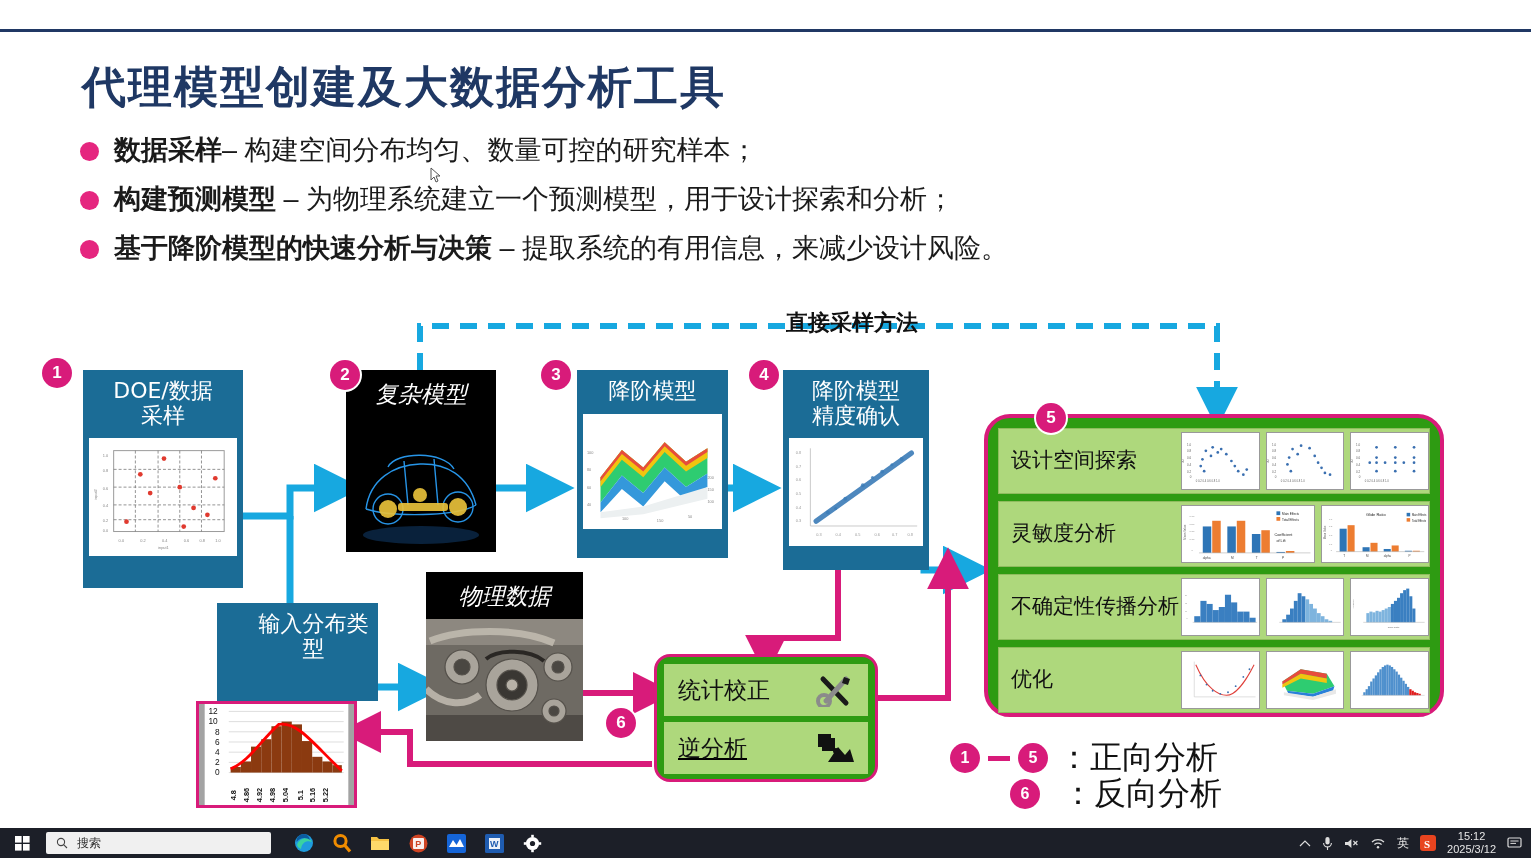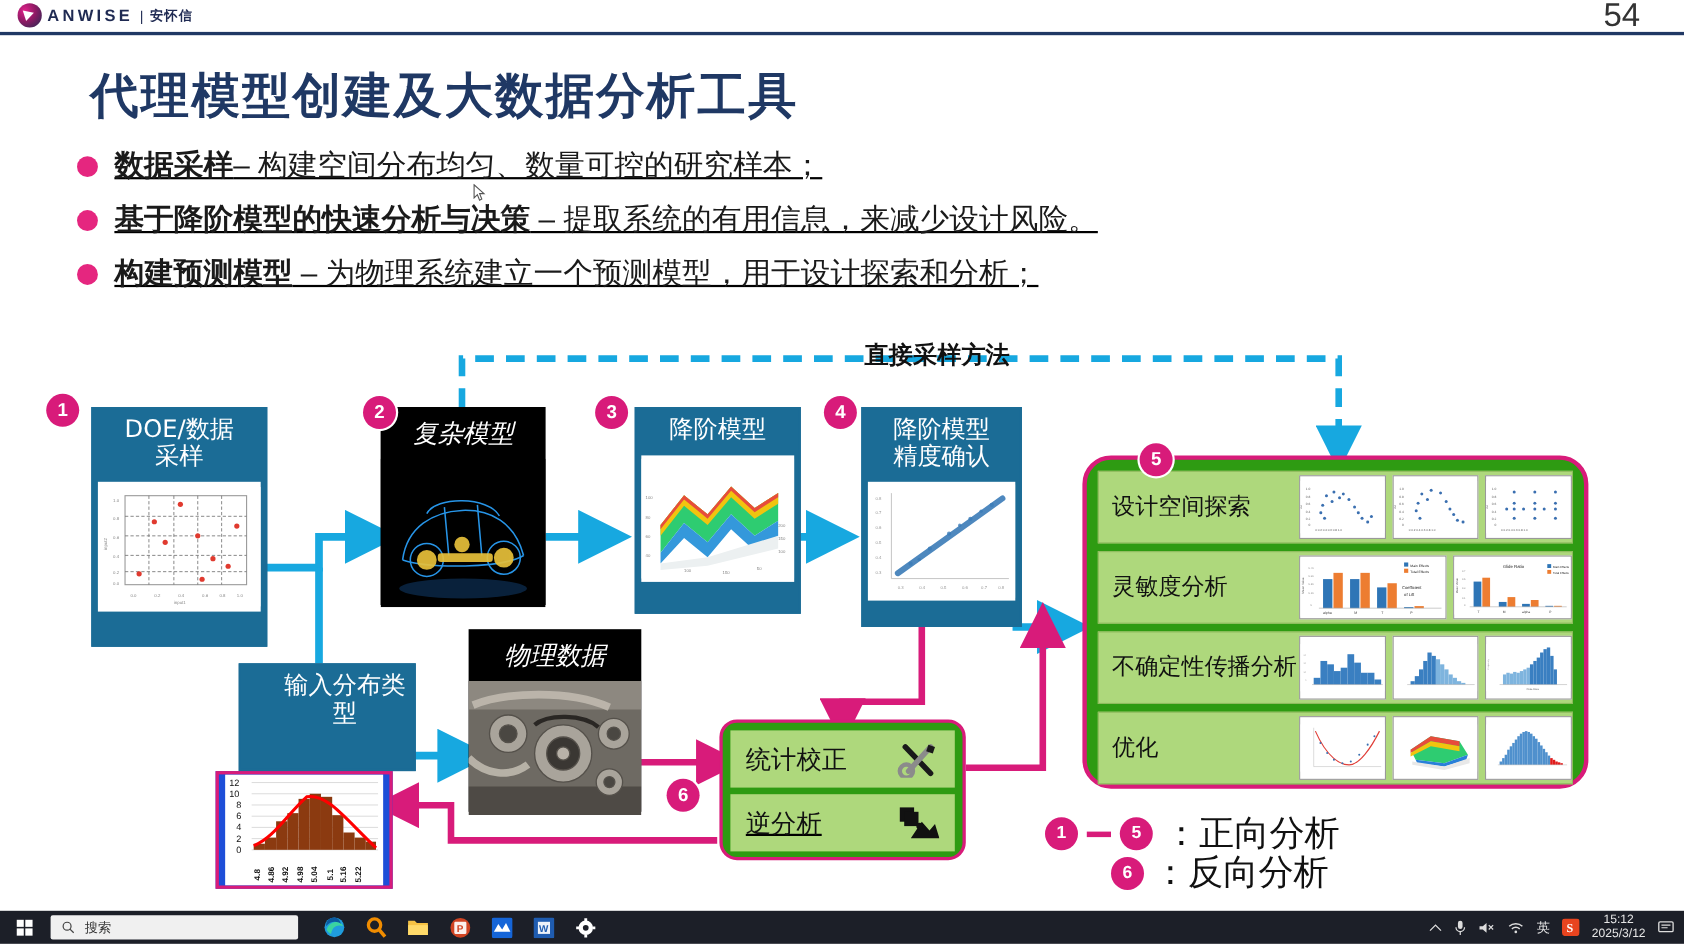--- a/index.html
+++ b/index.html
@@ -17,21 +17,21 @@
      border-left:9px solid #fff;border-top:5px solid transparent;border-bottom:5px solid transparent;
      transform:rotate(-18deg);}
   .logo-en{font-size:15px;font-weight:bold;letter-spacing:3px;color:#1f2a52;}
   .logo-bar{color:#1f2a52;font-size:13px;margin:0 1px;}
   .logo-cn{font-size:12px;color:#1f2a52;font-weight:bold;letter-spacing:1px;}
   .pageno{position:absolute;right:40px;top:-2px;font-size:30px;color:#333;}
 
   
   .title{position:absolute;left:82px;top:58px;font-size:44px;font-weight:bold;color:#1f3864;
      letter-spacing:2px;font-family:"DejaVu Sans",sans-serif;}
-  .bullets{position:absolute;left:70px;top:135px;width:1200px;text-decoration:underline;}
+  .bullets{position:absolute;left:80px;top:135px;width:1200px;}
   .bl{display:flex;align-items:flex-start;margin-bottom:18px;}
   .dot{width:19px;height:19px;border-radius:50%;background:#e5267f;margin-top:7px;margin-right:15px;flex:0 0 auto;}
   .bl-txt{font-size:27px;color:#1a1a1a;line-height:1.15;}
   .bl-txt b{font-weight:bold;}
 
   
   .diagram{position:absolute;left:0;top:298px;width:1531px;height:530px;}
   .lbl-direct{position:absolute;left:786px;top:10px;font-size:22px;font-weight:bold;color:#111;}
 
   
@@ -91,50 +91,41 @@
   .tray{position:absolute;right:8px;top:0;height:30px;display:flex;align-items:center;gap:11px;color:#e6e6e6;}
   .tray .ti{font-size:12px;display:flex;align-items:center;}
   .clock{font-size:11px;line-height:1.18;text-align:center;color:#e6e6e6;}
   .cursor{position:absolute;left:430px;top:167px;width:12px;height:16px;z-index:50;}
 </style>
 </head>
 <body>
 
 <div class="slide">
 
-  <div class="hdr">
-    <div class="logo">
-      <div class="logo-mark"></div>
-      <span class="logo-en">ANWISE</span>
-      <span class="logo-bar">|</span>
-      <span class="logo-cn">安怀信</span>
-    </div>
-    <div class="pageno">54</div>
-  </div>
   <div class="hdr-rule"></div>
 
   <div class="title">代理模型创建及大数据分析工具</div>
 
   <div class="bullets">
     <div class="bl">
       <div class="dot"></div>
       <div class="bl-txt">
         <b>数据采样</b><span>– 构建空间分布均匀、数量可控的研究样本；</span>
       </div>
     </div>
     <div class="bl">
       <div class="dot"></div>
       <div class="bl-txt">
-        <b>基于降阶模型的快速分析与决策</b><span> – 提取系统的有用信息，来减少设计风险。</span>
+        <b>构建预测模型</b><span> – 为物理系统建立一个预测模型，用于设计探索和分析；</span>
       </div>
     </div>
     <div class="bl">
       <div class="dot"></div>
       <div class="bl-txt">
-        <b>构建预测模型</b><span> – 为物理系统建立一个预测模型，用于设计探索和分析；</span>
+        <b>基于降阶模型的快速分析与决策</b><span> – 提取系统的有用信息，来减少设计风险。</span>
       </div>
     </div>
   </div>
 
   <div class="diagram">
 
     <svg class="conn" viewBox="0 0 1531 530">
       <defs>
         <marker id="acy" markerWidth="7" markerHeight="7" refX="3.2" refY="3.5" orient="auto">
           <path d="M0,0 L7,3.5 L0,7 z" fill="#17a8e0"></path>
@@ -312,21 +303,21 @@
               <text x="106" y="98">0.7</text>
               <text x="122" y="98">0.8</text>
           </g>
         </svg>
       </div>
     </div>
 
     <div class="node" style="left:196px;top:305px;width:161px;height:98px;padding-left:32px;">
       <div class="cap">输入分布类型</div>
     </div>
-    <div style="position:absolute;left:196px;top:403px;width:161px;height:107px;background:#1d4ed8;border:3px solid #d81b7a;box-sizing:border-box;">
+    <div style="position:absolute;left:196px;top:403px;width:161px;height:107px;background:#a3a3a3;border:3px solid #d81b7a;box-sizing:border-box;">
       <svg class="tsvg" viewBox="0 0 155 109">
         <rect width="155" height="109" fill="#fff"></rect>
         <g stroke="#ccc" stroke-width="0.7">
           <line x1="26" y1="8" x2="150" y2="8"></line>
             <line x1="26" y1="19" x2="150" y2="19"></line>
           <line x1="26" y1="30" x2="150" y2="30"></line>
             <line x1="26" y1="41" x2="150" y2="41"></line>
           <line x1="26" y1="52" x2="150" y2="52"></line>
             <line x1="26" y1="63" x2="150" y2="63"></line>
           <line x1="26" y1="74" x2="150" y2="74"></line>
@@ -763,21 +754,21 @@
 
     <div class="legend">
       <div class="lgline">
         <div class="lgbadge">1</div>
         <div class="lgdash"></div>
         <div class="lgbadge">5</div>
         <div class="lgtxt">：正向分析</div>
       </div>
       <div class="lgline" style="margin-left:60px;">
         <div class="lgbadge">6</div>
-        <div class="lgtxt" style="margin-left:8px;">：反向分析</div>
+        <div class="lgtxt" style="margin-left:22px;">：反向分析</div>
       </div>
     </div>
   </div>
 
   <svg class="cursor" viewBox="0 0 12 16">
     <path d="M1,1 L1,13 L4,10 L6,15 L8,14 L6,9 L10,9 Z" fill="#fff" stroke="#555" stroke-width="1"></path>
   </svg>
 </div>
 
 <div class="taskbar">

